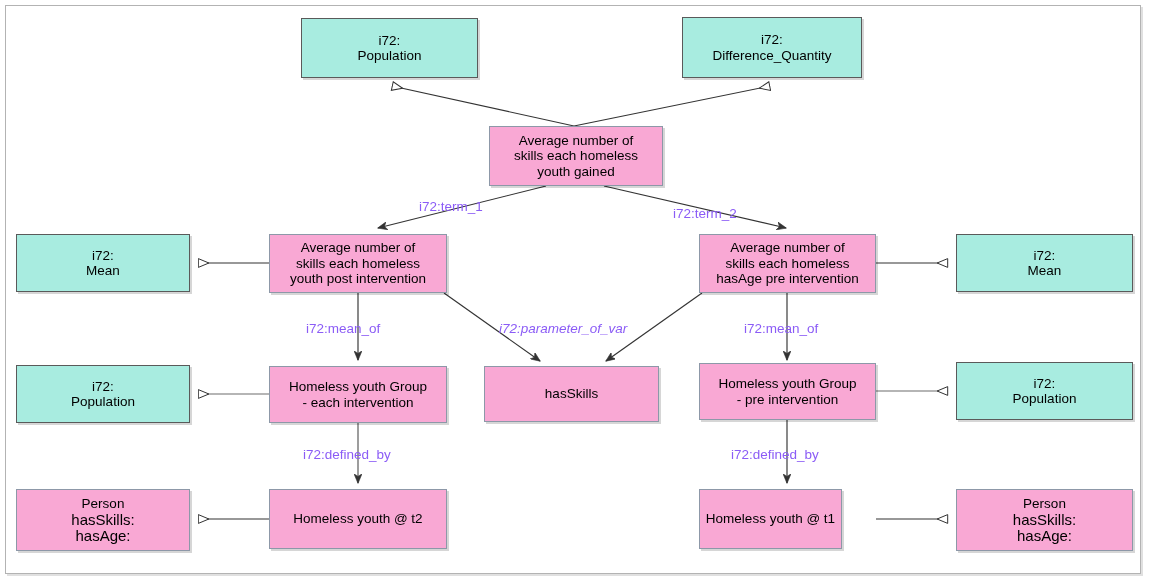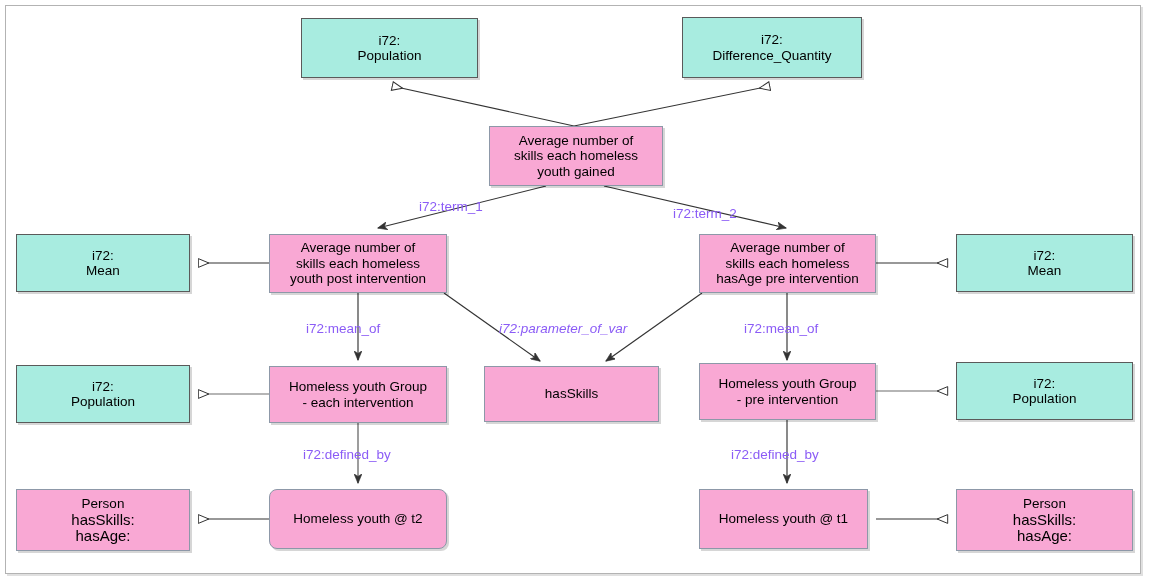--- a/index.html
+++ b/index.html
@@ -178,25 +178,25 @@
   <div class="node teal" style="left:16px; top:365px; width:174px; height:58px;">
     <span class="ln">i72:</span>
     <span class="ln">Population</span>
   </div>
 
   <div class="node teal" style="left:956px; top:362px; width:177px; height:58px;">
     <span class="ln">i72:</span>
     <span class="ln">Population</span>
   </div>
 
-  <div class="node blue" style="left:269px; top:489px; width:178px; height:60px;border-radius:8px;">
+  <div class="node blue" style="left:269px; top:489px; width:178px; height:60px;">
     <span class="ln">Homeless youth @ t2</span>
   </div>
 
-  <div class="node blue" style="left:699px; top:489px; width:169px; height:60px;">
+  <div class="node blue" style="left:699px; top:489px; width:143px; height:60px;">
     <span class="ln">Homeless youth @ t1</span>
   </div>
 
   <div class="node blue" style="left:16px; top:489px; width:174px; height:62px;">
     <span class="ln">Person</span>
     <span class="ln ital">hasSkills:</span>
     <span class="ln ital">hasAge:</span>
   </div>
 
   <div class="node blue" style="left:956px; top:489px; width:177px; height:62px;">

